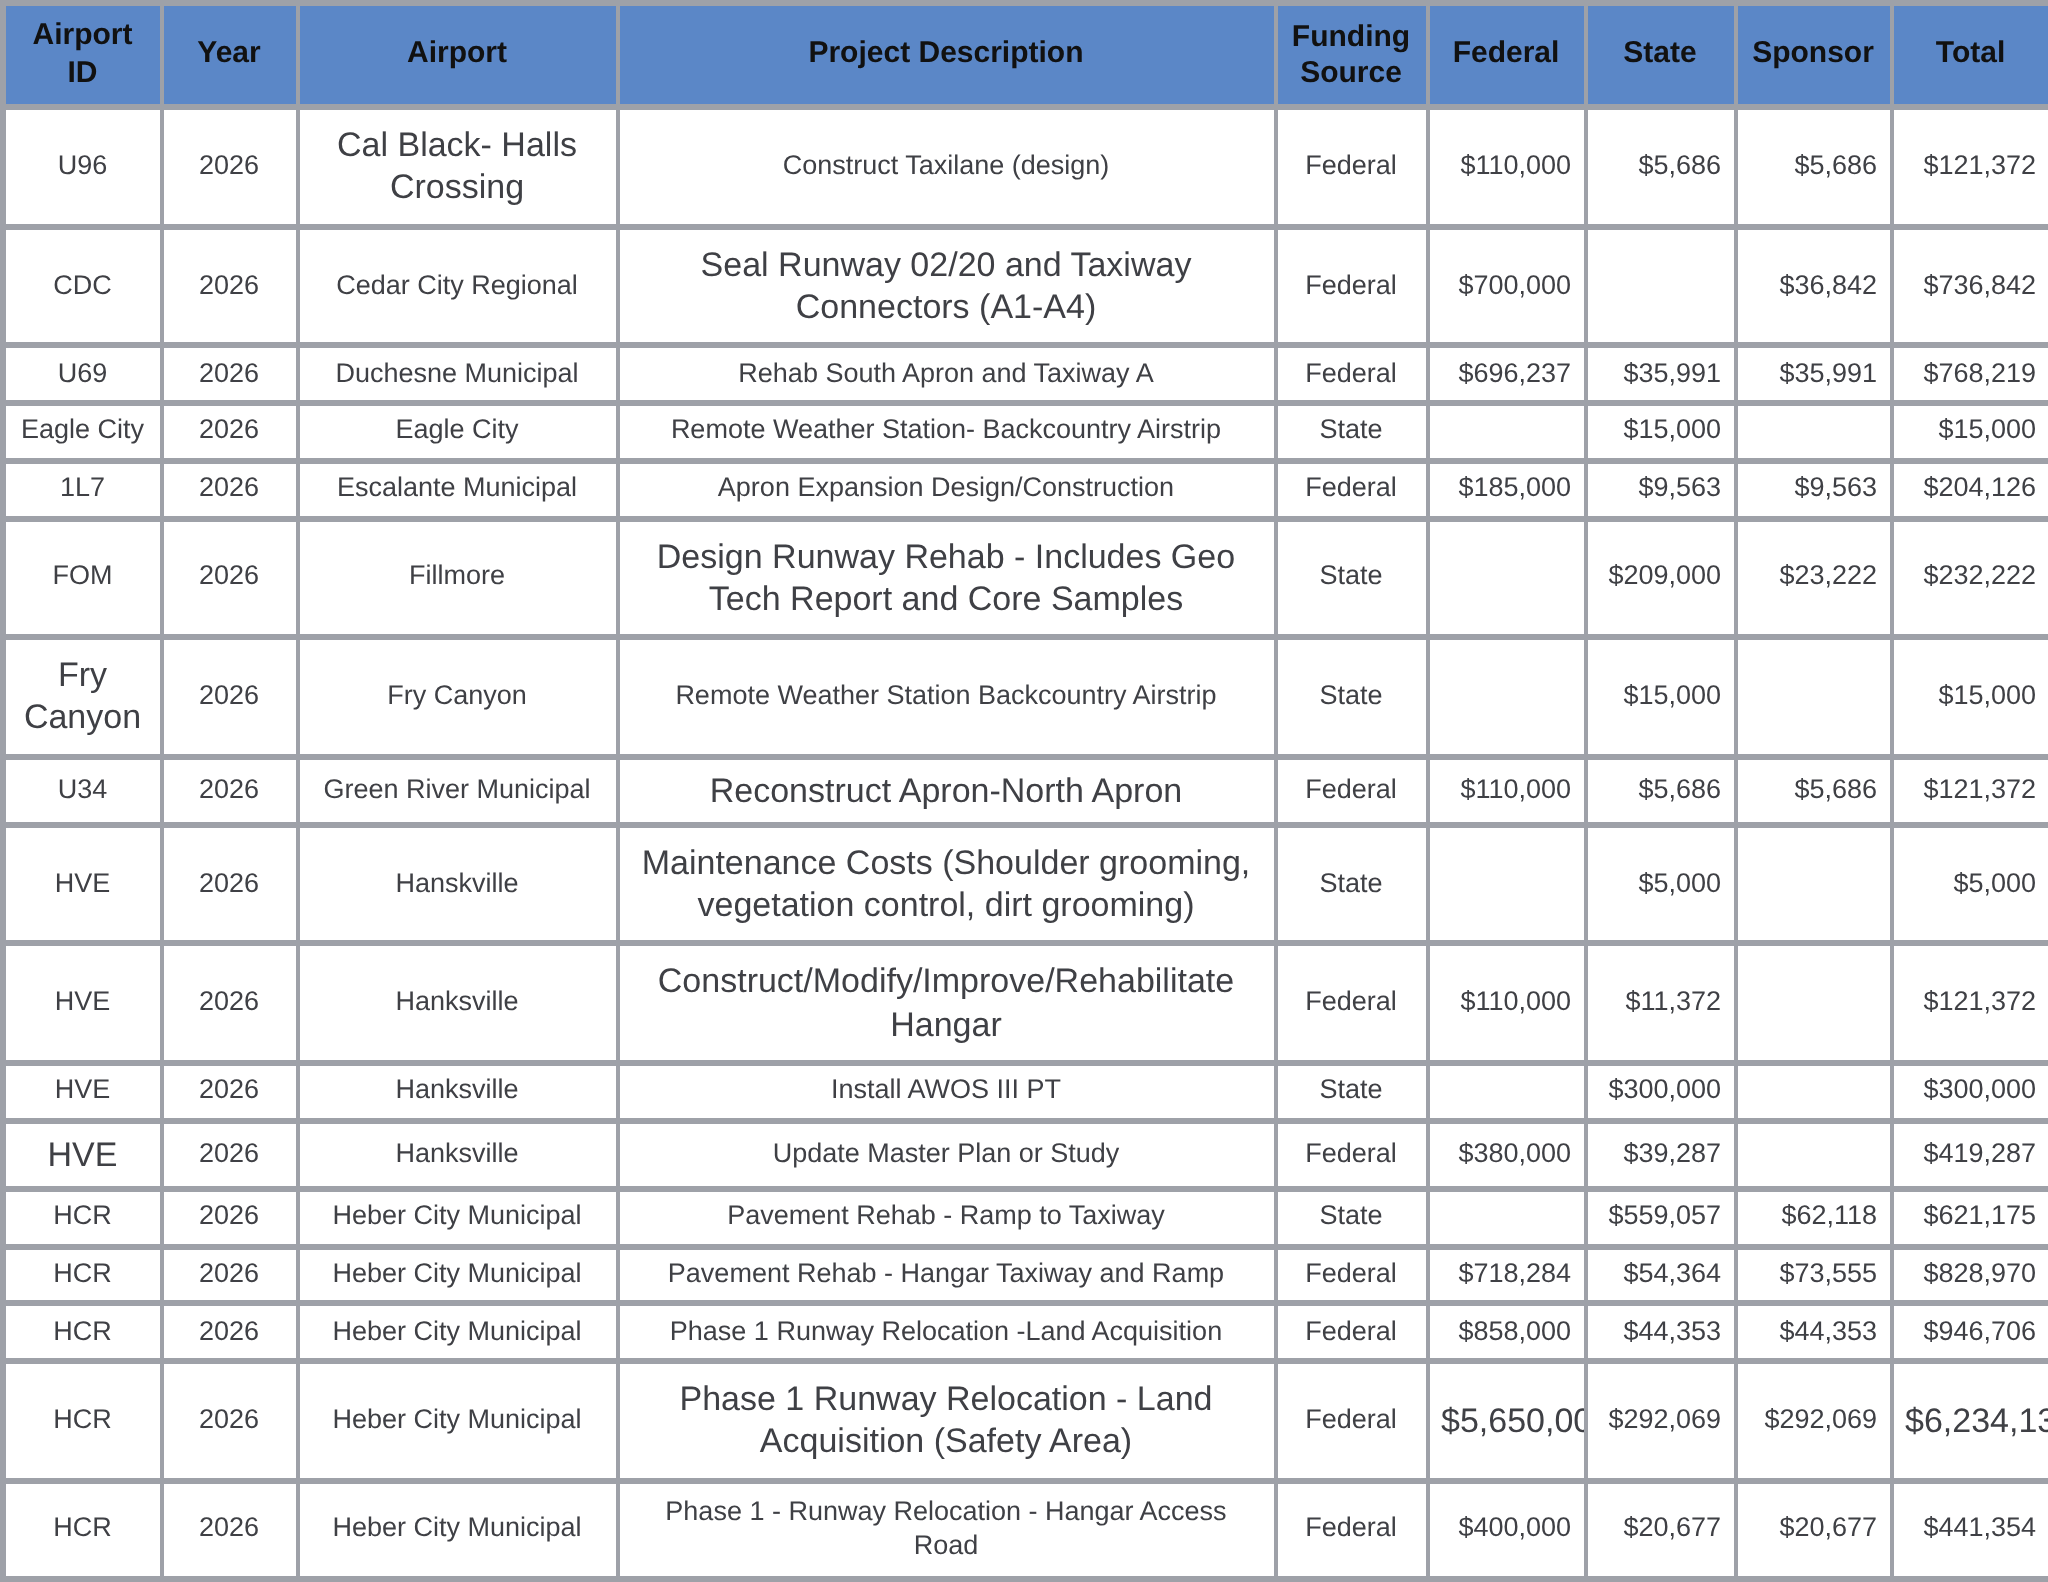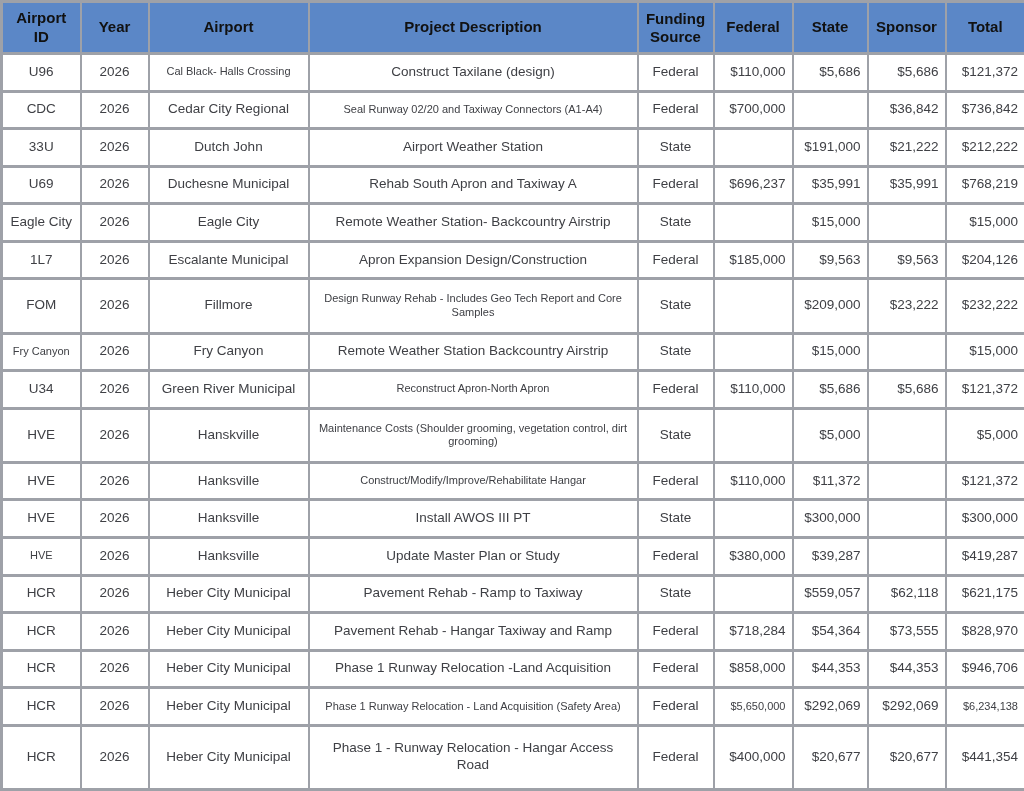--- a/index.html
+++ b/index.html
@@ -46,21 +46,21 @@
     font-size: 15px;
     line-height: 1.2;
   }
   tbody td {
     color: #3F4045;
     font-size: 13.5px;
     line-height: 1.25;
     background: #ffffff;
   }
   tbody td.small {
-    font-size: 11px;
+    font-size: 17px;
     line-height: 1.25;
     margin-left: 20px;
   }
   td.align-center { text-align: center; }
   td.align-left   { text-align: center;  padding-left: 8px; }
   td.align-right  { text-align: right; padding-right: 8px; }
 </style>
 </head>
 <body>
 
@@ -107,31 +107,20 @@
           <td class="align-center">2026</td>
           <td class="align-center">Cedar City Regional</td>
           <td class="align-left small">Seal Runway 02/20 and Taxiway Connectors (A1-A4)</td>
           <td class="align-center">Federal</td>
           <td class="align-right">$700,000</td>
           <td class="align-right"></td>
           <td class="align-right">$36,842</td>
           <td class="align-right">$736,842</td>
         </tr>
         <tr>
-          <td class="align-center">33U</td>
-          <td class="align-center">2026</td>
-          <td class="align-center">Dutch John</td>
-          <td class="align-left">Airport Weather Station</td>
-          <td class="align-center">State</td>
-          <td class="align-right"></td>
-          <td class="align-right">$191,000</td>
-          <td class="align-right">$21,222</td>
-          <td class="align-right">$212,222</td>
-        </tr>
-        <tr>
           <td class="align-center">U69</td>
           <td class="align-center">2026</td>
           <td class="align-center">Duchesne Municipal</td>
           <td class="align-left">Rehab South Apron and Taxiway A</td>
           <td class="align-center">Federal</td>
           <td class="align-right">$696,237</td>
           <td class="align-right">$35,991</td>
           <td class="align-right">$35,991</td>
           <td class="align-right">$768,219</td>
         </tr>

